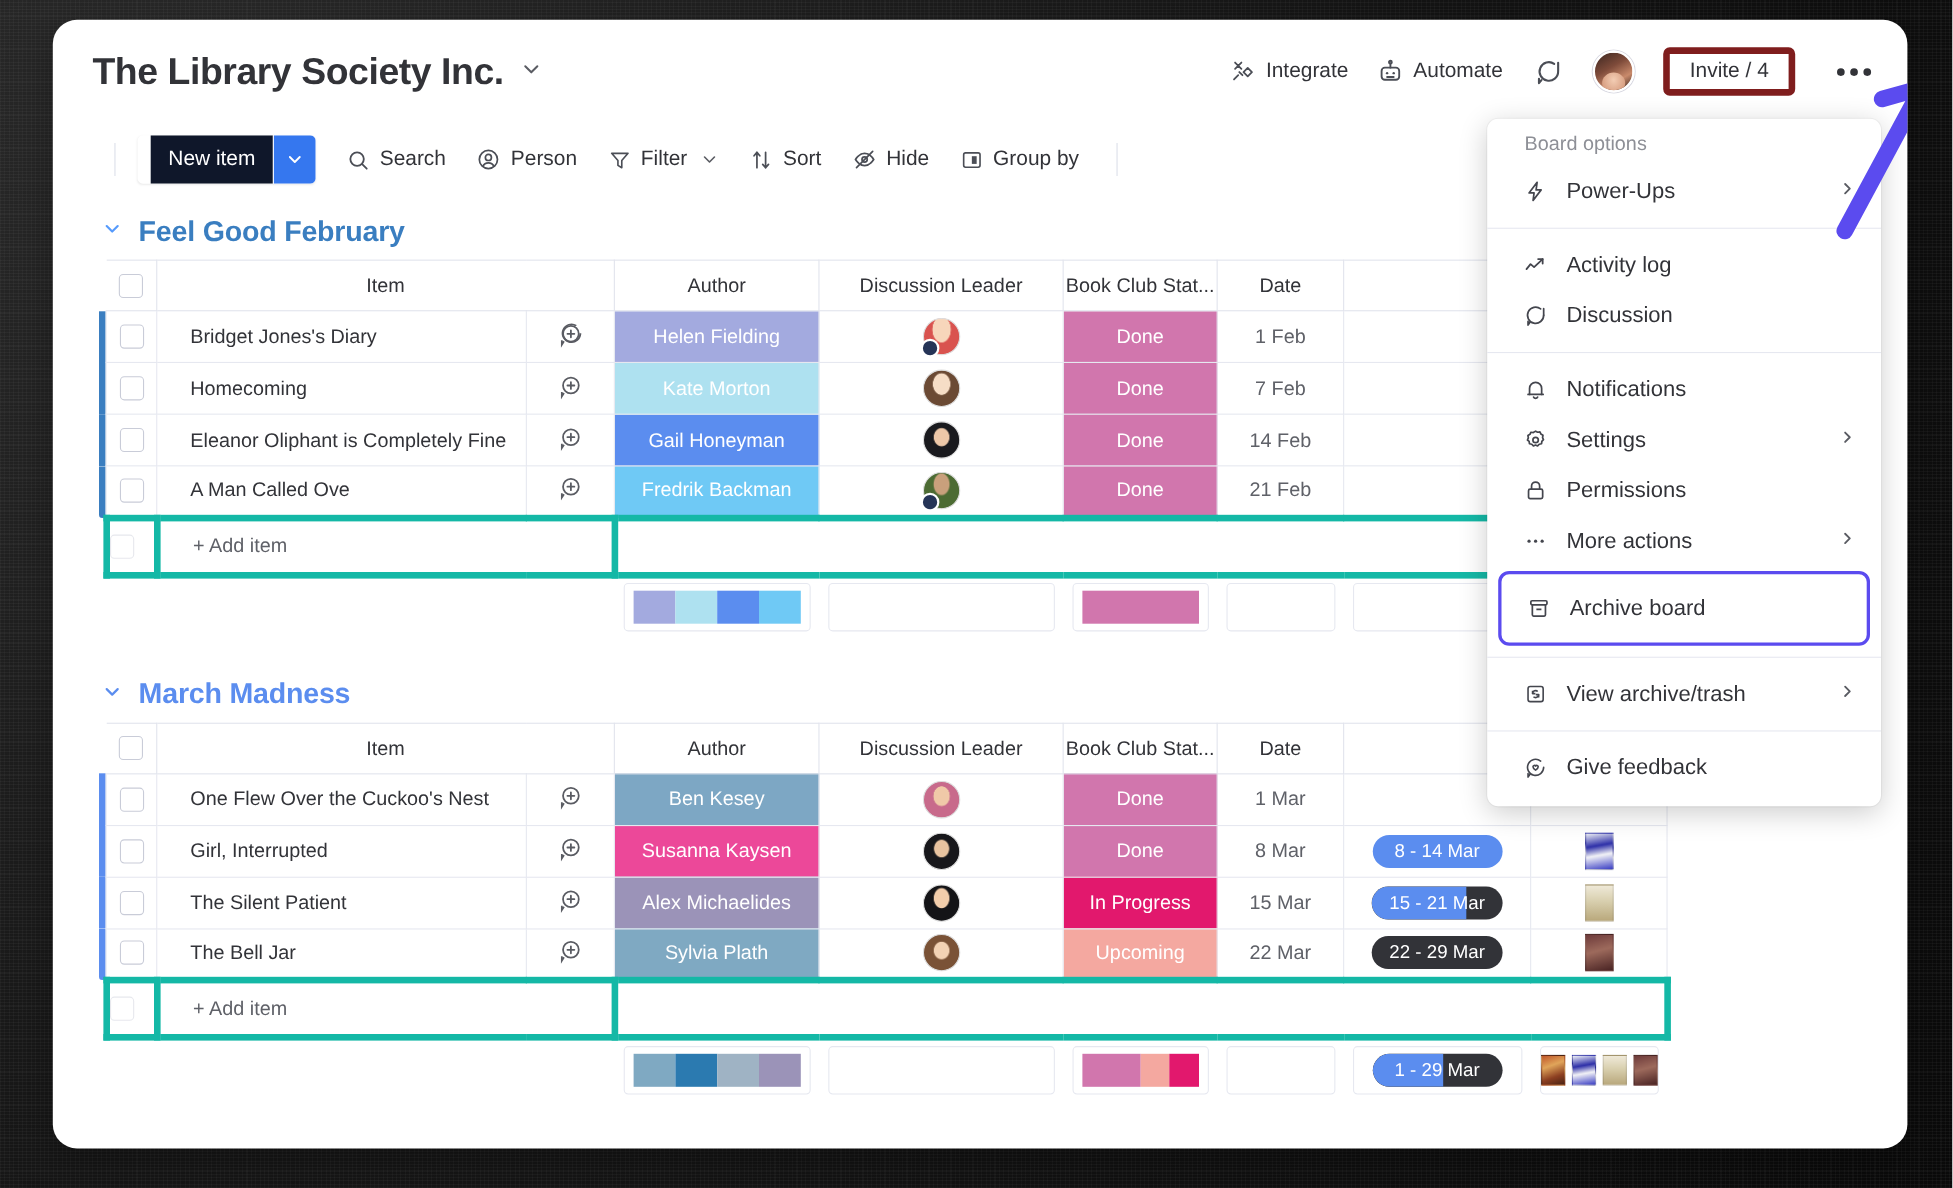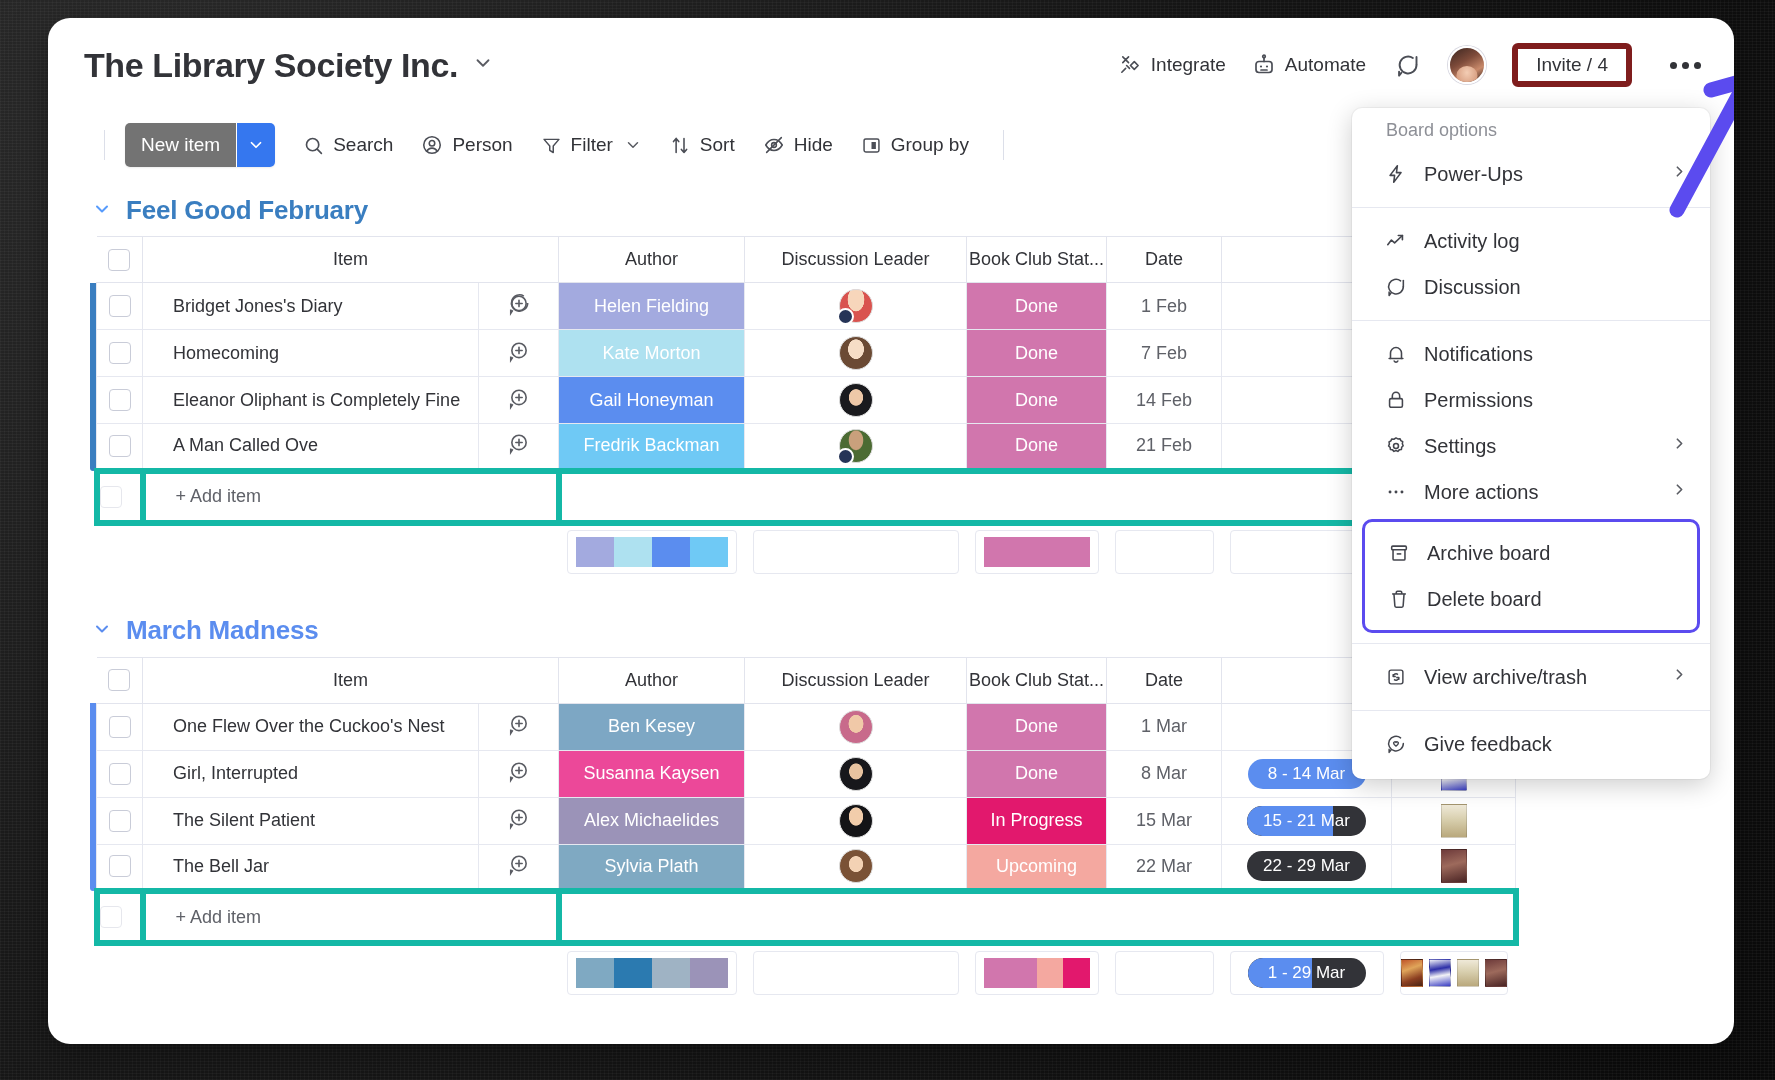--- a/index.html
+++ b/index.html
@@ -95,22 +95,22 @@
     padding: 0 14px; cursor:pointer; background:#fff;
     font-size: 18px; color:#323338;
   }
   .view-pill .grow { flex:1; }
   .tb-divider { width:1px; height:30px; background:#dcdfe9; margin: 0 20px; }
   .newitem {
     display:flex; height:44px; border-radius:5px; overflow:hidden; cursor:pointer;
     box-shadow: 0 1px 2px rgba(0,0,0,.08);
   }
   .newitem .main {
-    background:#737373; color:#fff; font-size:19px;
-    display:flex; align-items:center; padding: 5px 16px;
+    background:#0f172a; color:#fff; font-size:19px;
+    display:flex; align-items:center; padding: 5px 16px; margin-left: 12px;
   }
   .newitem .split { width:1px; background:rgba(255,255,255,.45); }
   .newitem .caret {
     background:#3577ef; color:#fff; width:38px;
     display:flex; align-items:center; justify-content:center;
   }
   .tb-item {
     display:flex; align-items:center; gap:9px;
     font-size:19px; color:#323338; cursor:pointer;
     padding: 0 14px; height:44px; white-space:nowrap;
@@ -859,40 +859,40 @@
               <path d="M4.5 17h15"></path>
               <path d="M10 19.6a2.2 2.2 0 0 0 4 0"></path>
             </svg>
         </span>
         <span class="mi-label">Notifications</span>
       </div>
 
       <div class="mi">
         <span class="mi-ic">
           <svg width="22" height="22" viewBox="0 0 24 24" fill="none" stroke="currentColor" stroke-width="1.7" stroke-linejoin="round">
-              <rect x="5" y="10.5" width="14" height="9.5" rx="1.6"></rect>
-              <path d="M8 10.5V7.5a4 4 0 0 1 8 0v3"></path>
-            </svg>
-        </span>
-        <span class="mi-label">Permissions</span>
-      </div>
-
-      <div class="mi">
-        <span class="mi-ic">
-          <svg width="22" height="22" viewBox="0 0 24 24" fill="none" stroke="currentColor" stroke-width="1.7" stroke-linejoin="round">
             <path d="M12 3.2l2 1.1 2.3-.3 1 2.1 2 1.2-.4 2.3.9 2.1-1.6 1.7-.3 2.3-2.3.5-1.6 1.7-2.1-.9-2.1.9-1.6-1.7-2.3-.5-.3-2.3L3.9 12l.9-2.1-.4-2.3 2-1.2 1-2.1 2.3.3z"></path>
             <circle cx="12" cy="12" r="2.7"></circle>
           </svg>
         </span>
         <span class="mi-label">Settings</span>
         <span class="mi-arrow">
           <svg width="17" height="17" viewBox="0 0 24 24" fill="none" stroke="currentColor" stroke-width="2.4" stroke-linecap="round" stroke-linejoin="round">
               <polyline points="9 6 15 12 9 18"></polyline>
             </svg>
         </span>
+      </div>
+
+      <div class="mi">
+        <span class="mi-ic">
+          <svg width="22" height="22" viewBox="0 0 24 24" fill="none" stroke="currentColor" stroke-width="1.7" stroke-linejoin="round">
+              <rect x="5" y="10.5" width="14" height="9.5" rx="1.6"></rect>
+              <path d="M8 10.5V7.5a4 4 0 0 1 8 0v3"></path>
+            </svg>
+        </span>
+        <span class="mi-label">Permissions</span>
       </div>
 
       <div class="mi">
         <span class="mi-ic">
           <svg width="22" height="22" viewBox="0 0 24 24" fill="currentColor">
               <circle cx="5.5" cy="12" r="1.6"></circle>
               <circle cx="12" cy="12" r="1.6"></circle>
               <circle cx="18.5" cy="12" r="1.6"></circle>
             </svg>
         </span>
@@ -908,30 +908,20 @@
         <div class="mi">
           <span class="mi-ic">
             <svg width="22" height="22" viewBox="0 0 24 24" fill="none" stroke="currentColor" stroke-width="1.7" stroke-linejoin="round">
                 <rect x="4" y="4.5" width="16" height="4" rx="1.2"></rect>
                 <path d="M5.5 8.5v10a1.2 1.2 0 0 0 1.2 1.2h10.6a1.2 1.2 0 0 0 1.2-1.2v-10"></path>
                 <path d="M9.5 13h5"></path>
               </svg>
           </span>
           <span class="mi-label">Archive board</span>
         </div>
-        <div class="mi">
-          <span class="mi-ic">
-            <svg width="22" height="22" viewBox="0 0 24 24" fill="none" stroke="currentColor" stroke-width="1.7" stroke-linejoin="round">
-                <path d="M4.5 6.5h15"></path>
-                <path d="M9 6.5V4.8A1.3 1.3 0 0 1 10.3 3.5h3.4A1.3 1.3 0 0 1 15 4.8v1.7"></path>
-                <path d="M6.5 6.5l1 13.2a1.3 1.3 0 0 0 1.3 1.2h6.4a1.3 1.3 0 0 0 1.3-1.2l1-13.2"></path>
-              </svg>
-          </span>
-          <span class="mi-label">Delete board</span>
-        </div>
       </div>
 
       <div class="menu-sep"></div>
 
       <div class="mi">
         <span class="mi-ic">
           <svg width="22" height="22" viewBox="0 0 24 24" fill="none" stroke="currentColor" stroke-width="1.6" stroke-linejoin="round">
               <rect x="4.5" y="4.5" width="15" height="15" rx="2.2"></rect>
               <path d="M9 11.5a3 3 0 0 1 5.1-2.1M15 12.5a3 3 0 0 1-5.1 2.1"></path>
               <path d="M9 8.7v2.8h2.8M15 15.3v-2.8h-2.8"></path>

